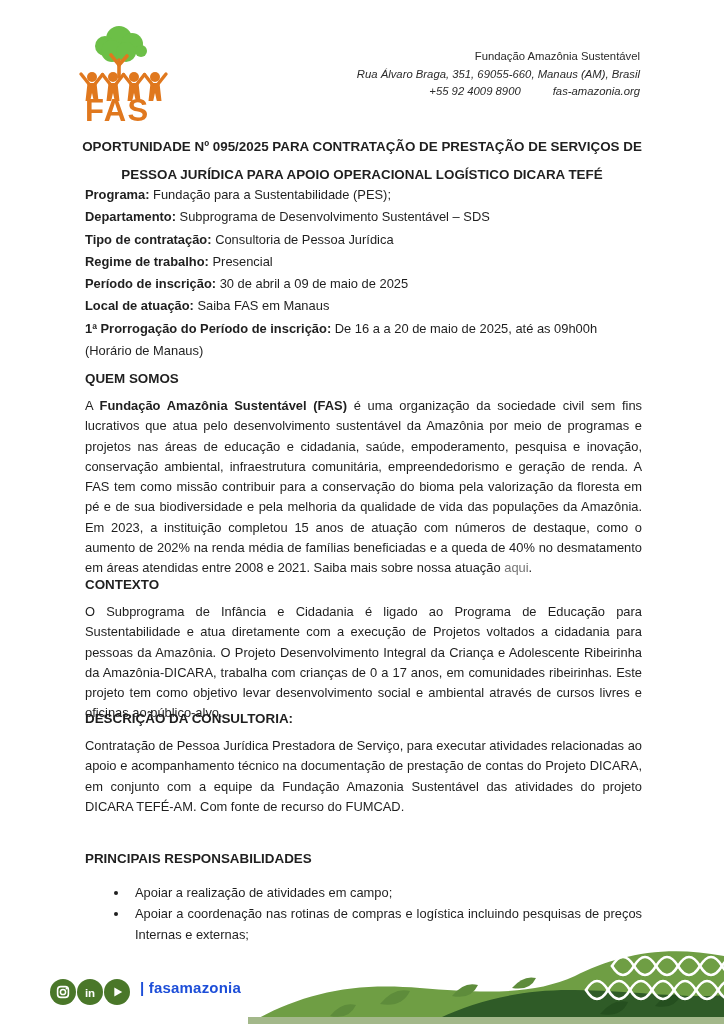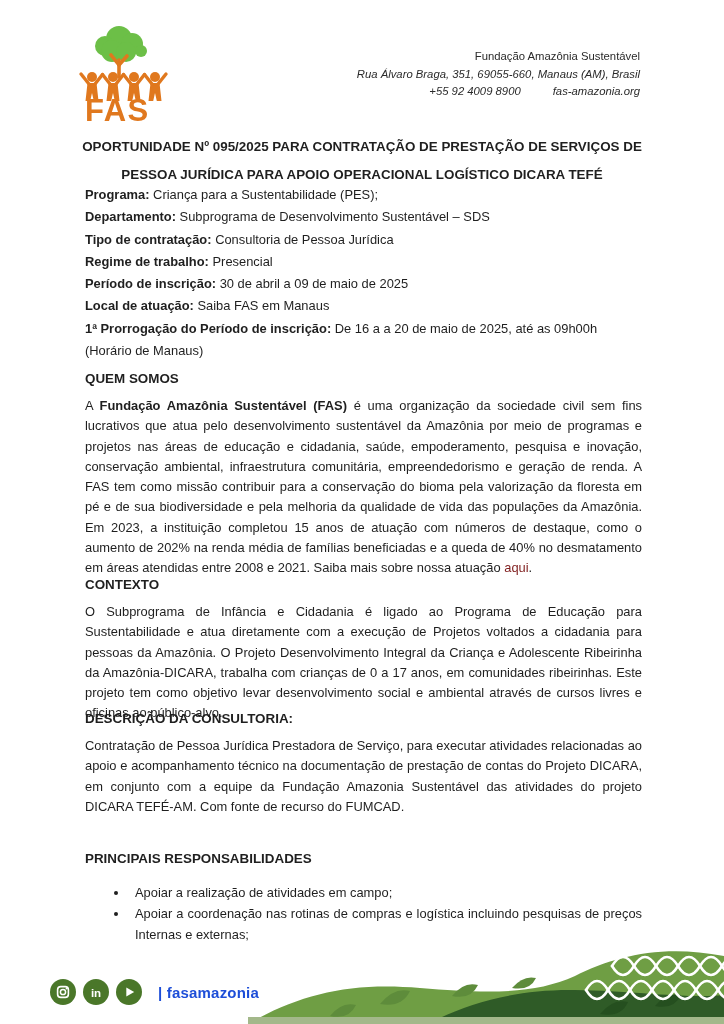--- a/index.html
+++ b/index.html
@@ -31,27 +31,27 @@
   .sec-quem{top:371px;}
   .sec-contexto{top:577px;}
   .sec-descricao{top:711px;}
   .sec-resp{top:851px;}
   .sec-heading{font-weight:bold;font-size:13.4px;margin:0 0 10px 0;}
   .sec-resp .sec-heading{margin-bottom:17px;}
   .para{
     margin:0;font-size:12.9px;line-height:20.3px;text-align:justify;
   }
   .para b{font-weight:bold;}
-  a.inline-link{color:#7f1d1d;cursor:pointer;}
+  a.inline-link{color:#737373;cursor:pointer;}
   ul.bullets{margin:0;padding:0 0 0 44px;font-size:12.9px;line-height:20.3px;}
   ul.bullets li{margin:0 0 1px 0;padding-left:6px;text-align:justify;}
   
   .footer-wave{position:absolute;left:0;bottom:0;width:724px;height:92px;display:block;}
   .social-bar{
-    position:absolute;left:50px;top:979px;display:flex;align-items:center;gap:7px;
+    position:absolute;left:50px;top:979px;display:flex;align-items:flex-start;gap:1px;
   }
   .social-icon{display:block;cursor:pointer;}
   .social-handle{
     margin-left:9px;font-size:15px;font-weight:bold;color:#1d4ed8;letter-spacing:.2px;
   }
 </style>
 </head>
 <body>
 
 <div class="page">
@@ -108,21 +108,21 @@
     <div class="org">Fundação Amazônia Sustentável</div>
     <div class="addr">Rua Álvaro Braga, 351, 69055-660, Manaus (AM), Brasil</div>
     <div class="tel">
       <span>+55 92 4009 8900</span><span class="site">fas-amazonia.org</span>
     </div>
   </div>
 
   <div class="doc-title">OPORTUNIDADE Nº 095/2025 PARA CONTRATAÇÃO DE PRESTAÇÃO DE SERVIÇOS DE PESSOA JURÍDICA PARA APOIO OPERACIONAL LOGÍSTICO DICARA TEFÉ</div>
 
   <div class="fields">
-    <div class="field"><b>Programa:</b> <span>Criança para a Sustentabilidade (PES);</span></div>
+    <div class="field"><b>Programa:</b> <span>Fundação para a Sustentabilidade (PES);</span></div>
     <div class="field"><b>Departamento:</b> <span>Subprograma de Desenvolvimento Sustentável – SDS</span></div>
     <div class="field"><b>Tipo de contratação:</b> <span>Consultoria de Pessoa Jurídica</span></div>
     <div class="field"><b>Regime de trabalho:</b> <span>Presencial</span></div>
     <div class="field"><b>Período de inscrição:</b> <span>30 de abril a 09 de maio de 2025</span></div>
     <div class="field"><b>Local de atuação:</b> <span>Saiba FAS em Manaus</span></div>
     <div class="field"><b>1ª Prorrogação do Período de inscrição:</b> <span>De 16 a a 20 de maio de 2025, até as 09h00h (Horário de Manaus)</span></div>
   </div>
 
   <div class="section sec-quem">
     <h2 class="sec-heading">QUEM SOMOS</h2>

